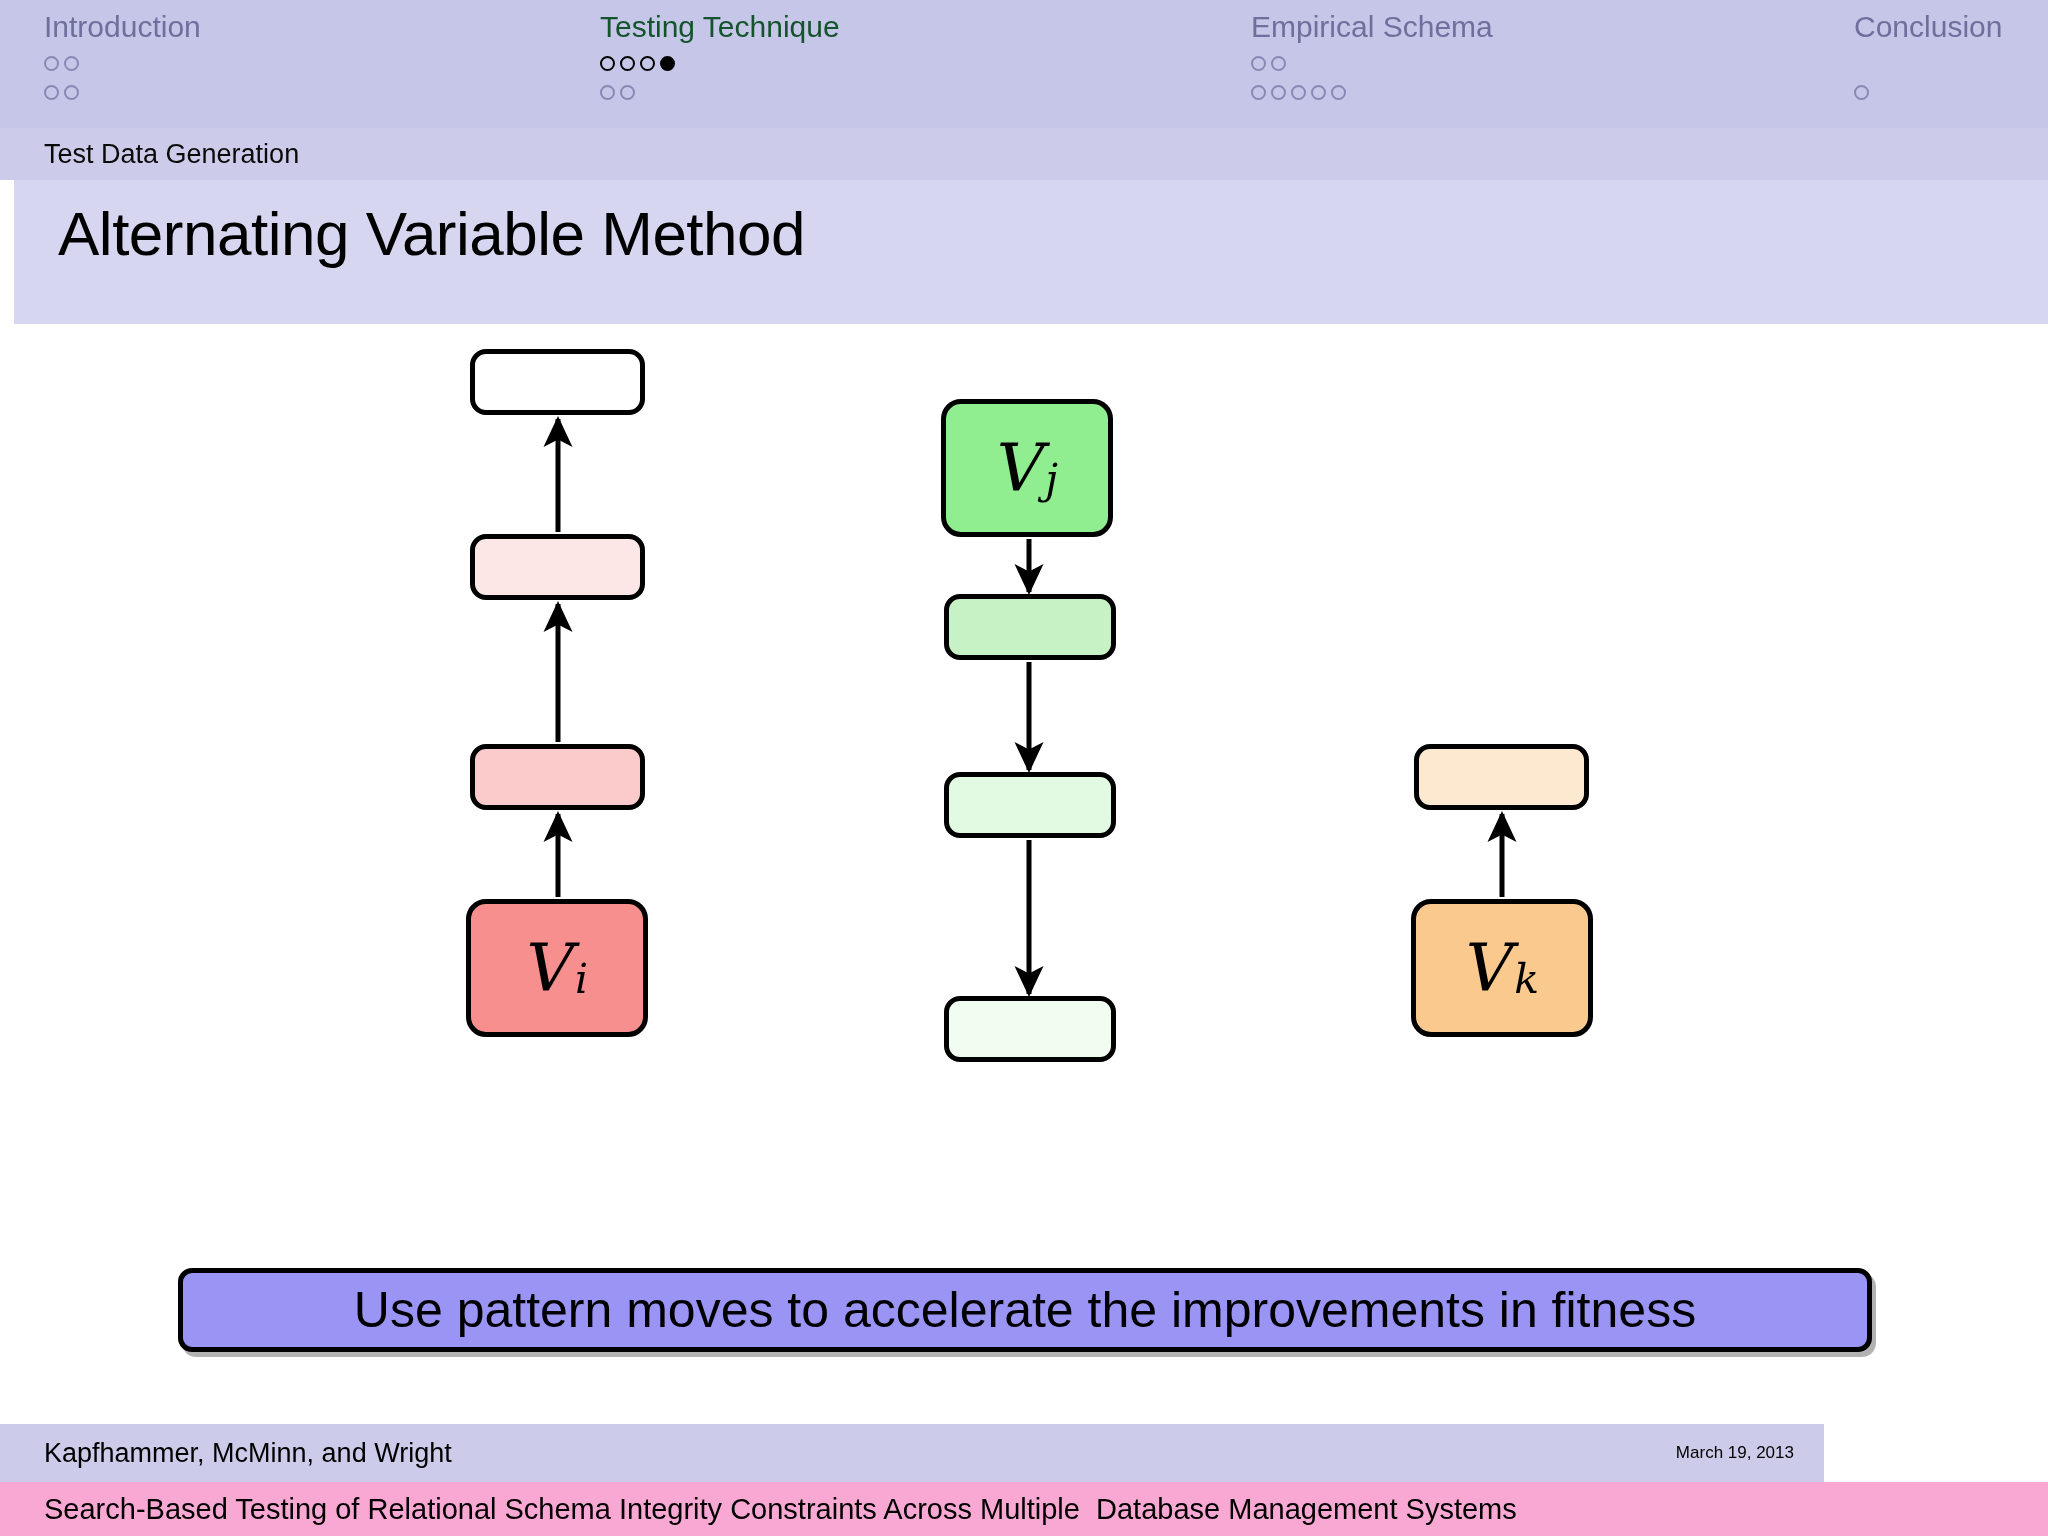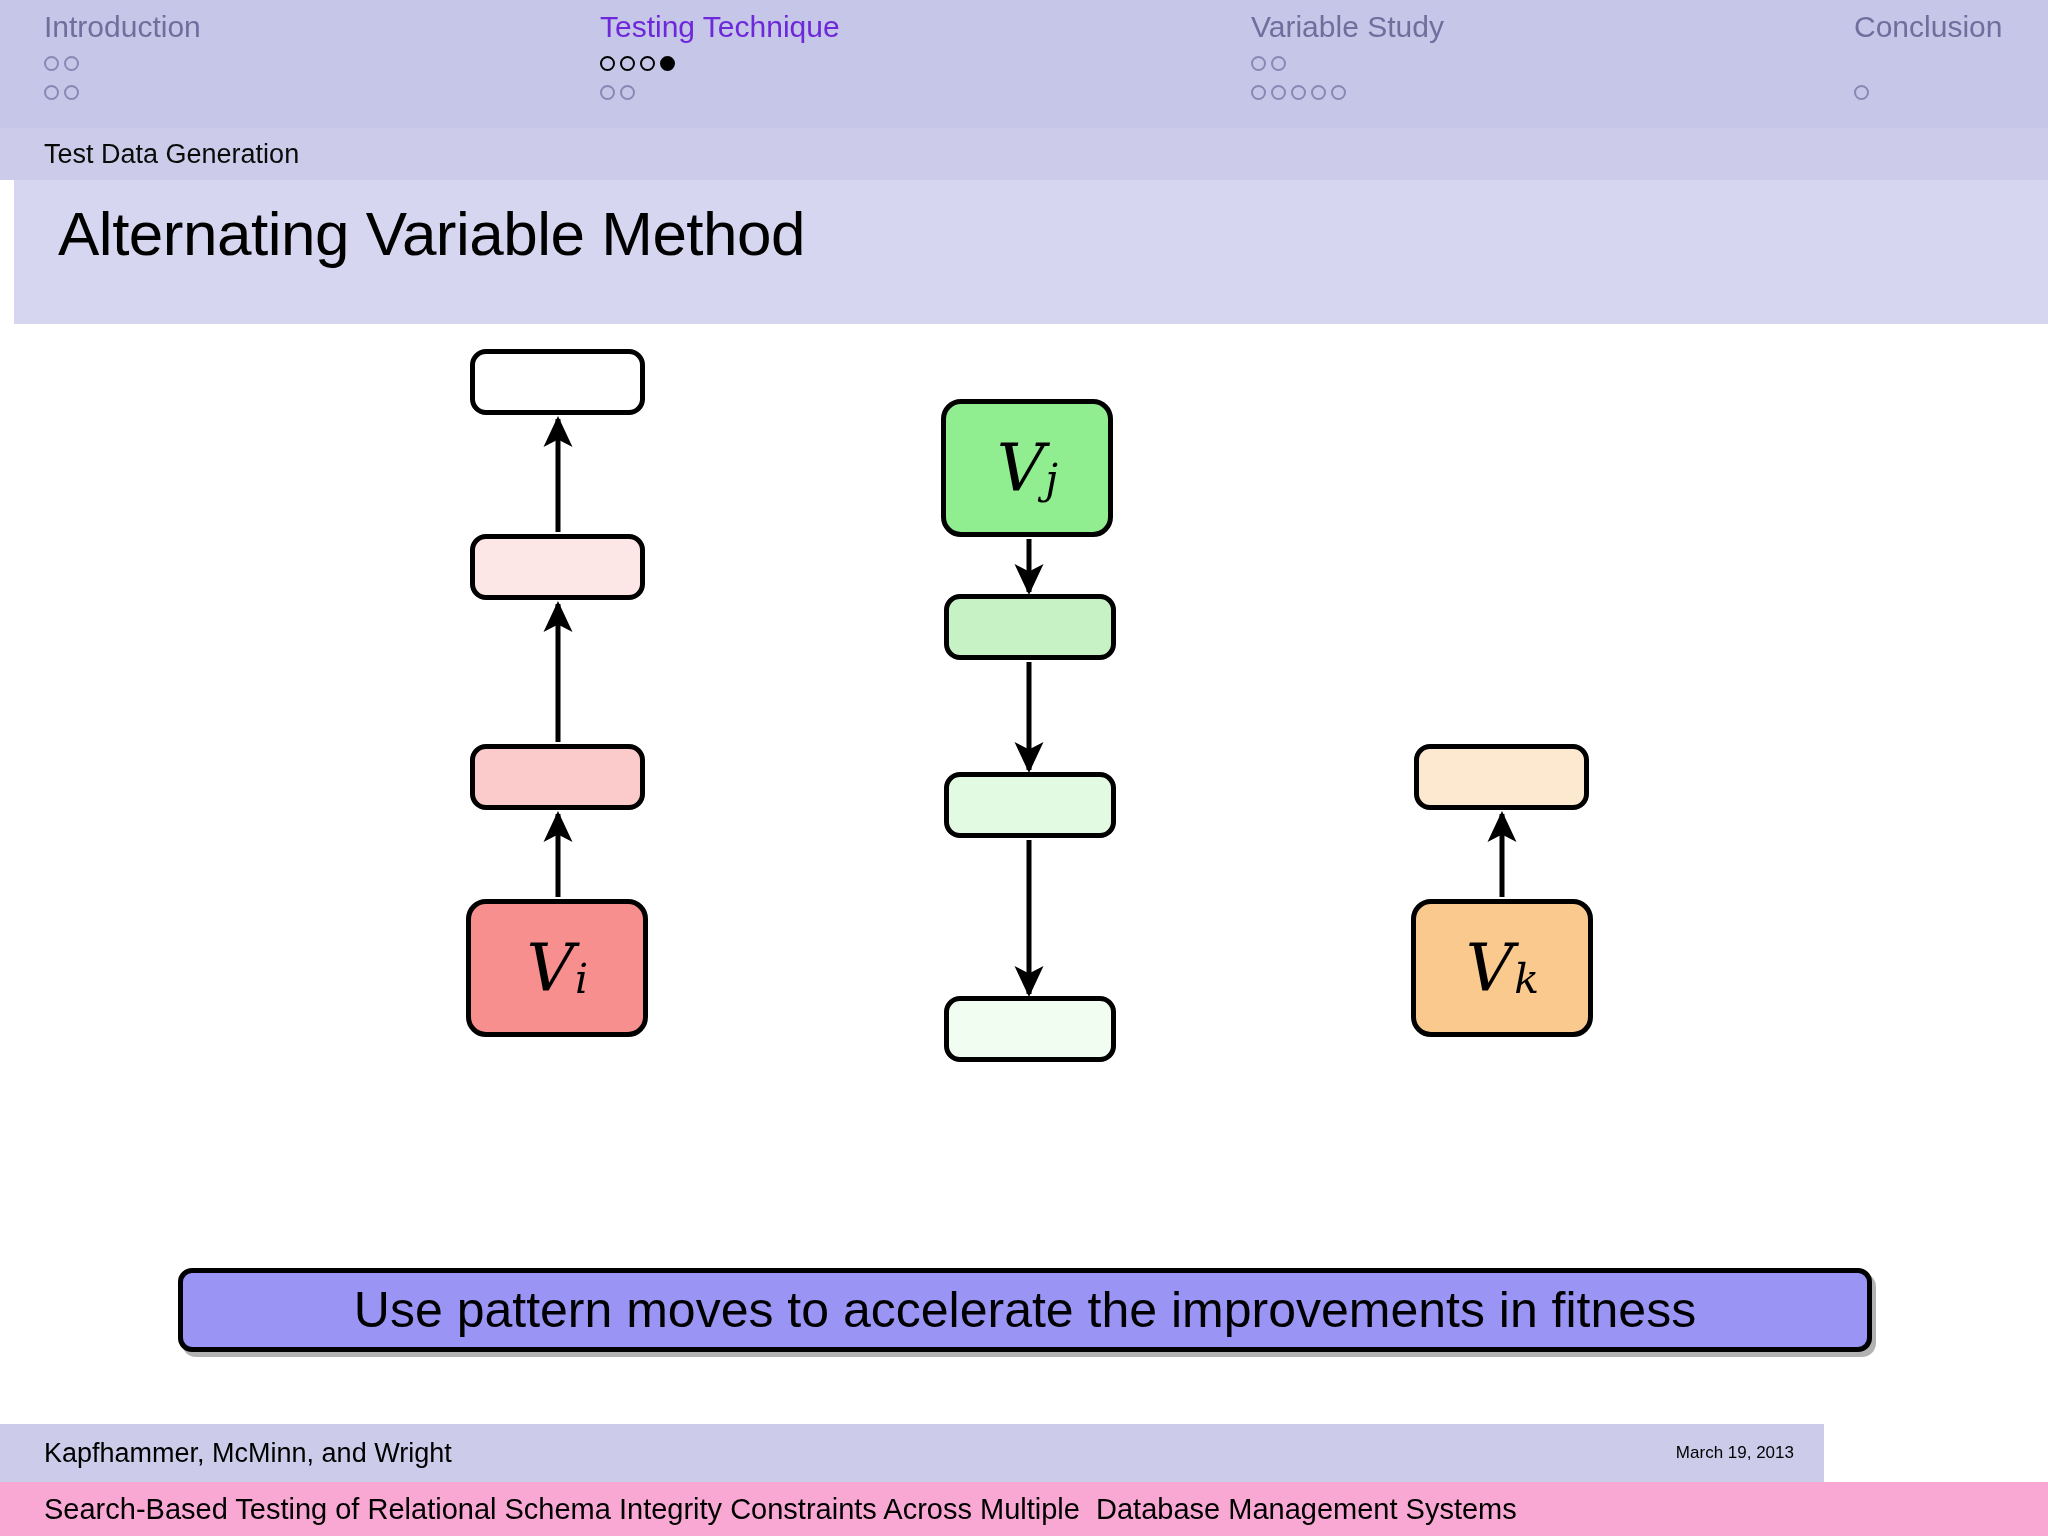--- a/index.html
+++ b/index.html
@@ -36,21 +36,21 @@
     text-align: left;
   }
   .nav-title {
     font-size: 30px;
     color: #6f6f9e;
     line-height: 42px;
     white-space: nowrap;
     letter-spacing: 0px;
   }
   .nav-title.active {
-    color: #6d28d9;
+    color: #14532d;
     text-align: right;
   }
   .dot-row {
     height: 28px;
     line-height: 28px;
     white-space: nowrap;
     margin-top: 1px;
   }
   .dot {
     display: inline-block;
@@ -240,21 +240,21 @@
         <div class="nav-title">Introduction</div>
         <div class="dot-row"><span class="dot"></span><span class="dot"></span></div>
         <div class="dot-row"><span class="dot"></span><span class="dot"></span></div>
       </div>
       <div class="nav-section" style="left: 600px;">
         <div class="nav-title active">Testing Technique</div>
         <div class="dot-row"><span class="dot cur"></span><span class="dot cur"></span><span class="dot cur"></span><span class="dot cur filled"></span></div>
         <div class="dot-row"><span class="dot"></span><span class="dot"></span></div>
       </div>
       <div class="nav-section" style="left: 1251px;">
-        <div class="nav-title">Variable Study</div>
+        <div class="nav-title">Empirical Schema</div>
         <div class="dot-row"><span class="dot"></span><span class="dot"></span></div>
         <div class="dot-row"><span class="dot"></span><span class="dot"></span><span class="dot"></span><span class="dot"></span><span class="dot"></span></div>
       </div>
       <div class="nav-section" style="left: 1854px;">
         <div class="nav-title">Conclusion</div>
         <div class="dot-row"></div>
         <div class="dot-row"><span class="dot"></span></div>
       </div>
     </div>
 </div>

